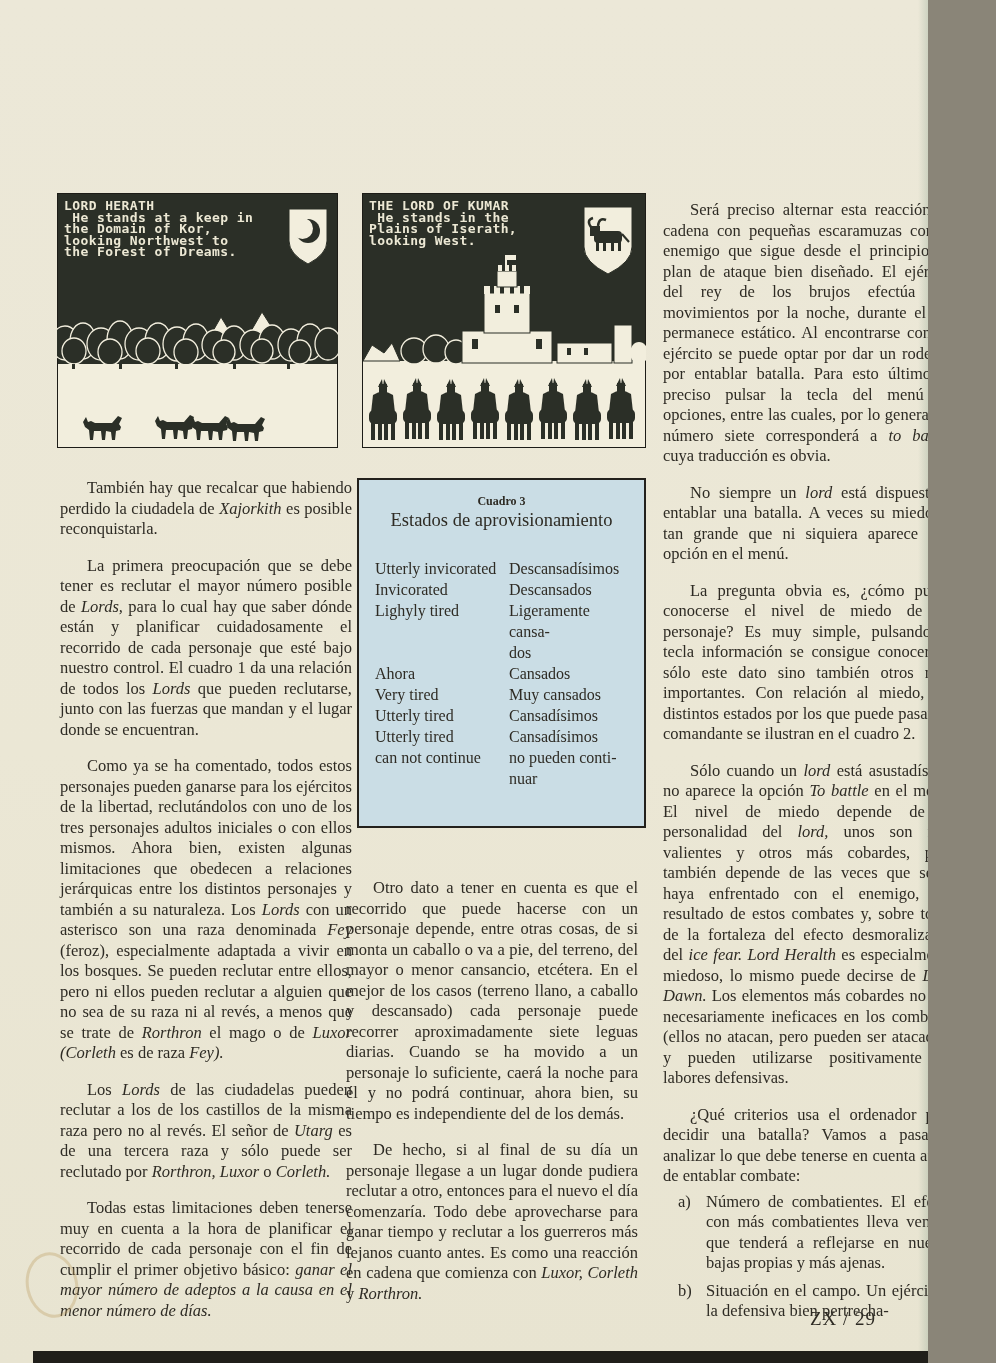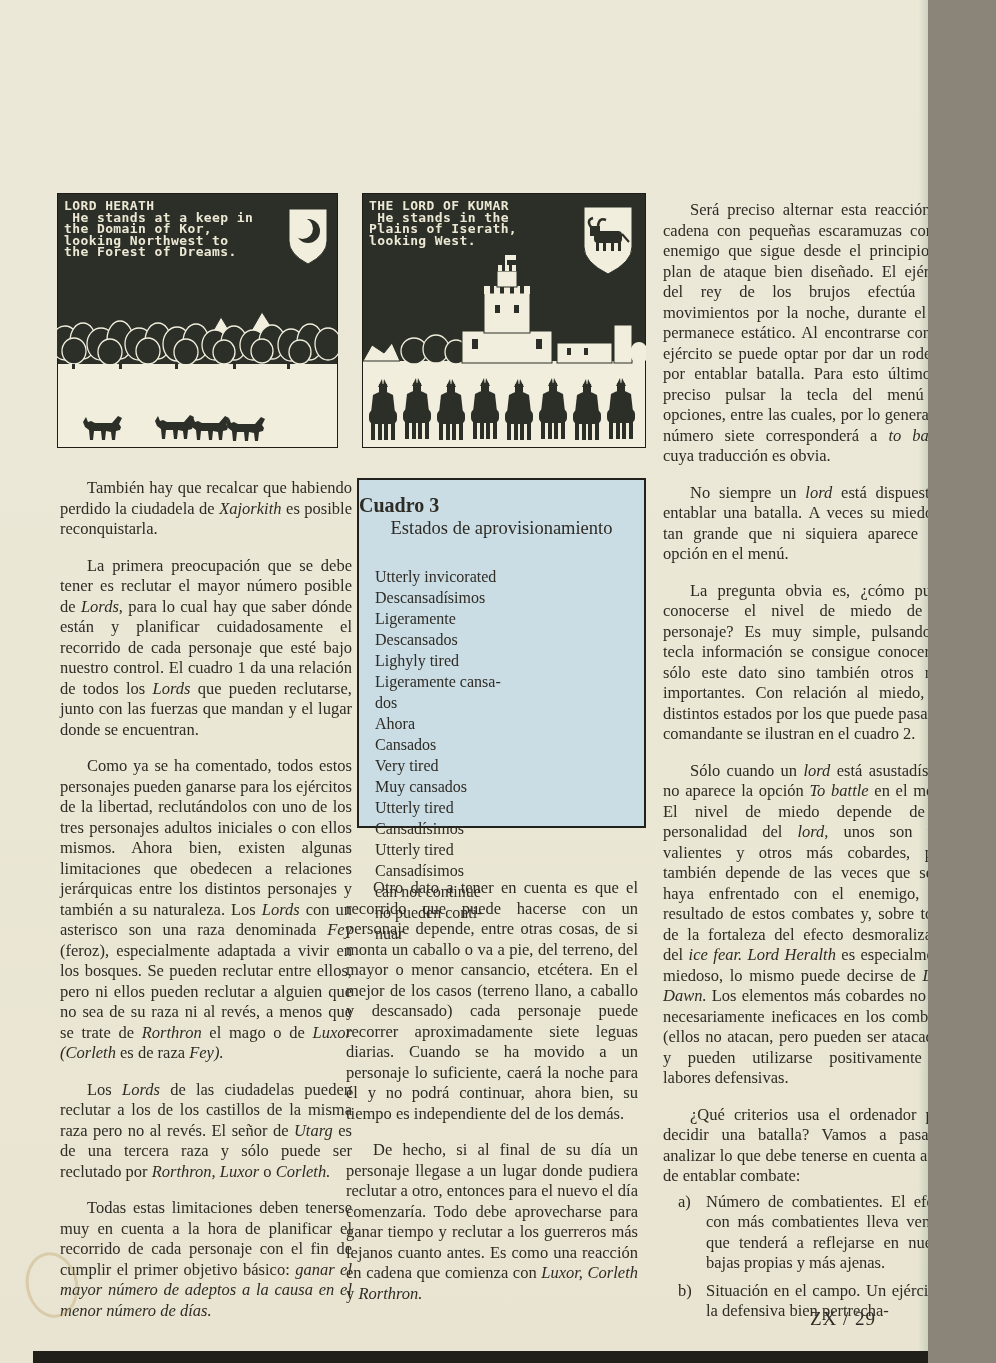--- a/index.html
+++ b/index.html
@@ -16,24 +16,24 @@
   #col-left{left:60px;top:462px;}
   #col-middle{left:346px;top:862px;font-family:Liberation Serif, serif;}
   #col-right{left:663px;top:184px;width:291px;}
   .para{margin:16px 0 5px 0;text-indent:27px;}
   .it{font-style:italic;}
   .li{margin:3px 0 7px 0;padding-left:43px;position:relative;text-indent:0;}
   .li .marker{position:absolute;left:15px;top:0;}
   
   #cuadro3{position:absolute;left:357px;top:478px;width:289px;height:350px;
     background:#cadde5;border:2px solid #23211c;box-sizing:border-box;}
-  .c3-title{margin:14px 0 0 0;text-align:left;font-size:20px;font-weight:700;}
+  .c3-title{margin:14px 0 0 0;text-align:center;font-size:12px;font-weight:700;}
   .c3-sub{margin:1px 0 8px 0;text-align:center;font-size:18.5px;}
   .c3-rows{margin:27px 10px 0 16px;font-size:16px;line-height:21px;}
-  .trow{display:flex;flex-direction:column;}
+  .trow{display:flex;}
   .ten{width:134px;flex:none;white-space:pre-line;}
   .tes{flex:1;white-space:pre-line;}
   
   #shot1{position:absolute;left:57px;top:193px;}
   #shot2{position:absolute;left:362px;top:193px;}
   .dk{fill:#2b2f27;}
   .lt{fill:#f2eedd;}
   .zx{fill:#ece8d4;font-family:"DejaVu Sans Mono",monospace;
       font-size:13px;font-weight:700;letter-spacing:.4px;white-space:pre;}
   
@@ -188,21 +188,21 @@
 
   <div id="cuadro3">
     <p class="c3-title">Cuadro 3</p>
     <p class="c3-sub">Estados de aprovisionamiento</p>
     <div class="c3-rows">
         <div class="trow">
           <div class="ten">Utterly invicorated</div>
           <div class="tes">Descansadísimos</div>
         </div>
         <div class="trow">
-          <div class="ten">Ligeramente</div>
+          <div class="ten">Invicorated</div>
           <div class="tes">Descansados</div>
         </div>
         <div class="trow">
           <div class="ten">Lighyly tired</div>
           <div class="tes">Ligeramente cansa-
 dos</div>
         </div>
         <div class="trow">
           <div class="ten">Ahora</div>
           <div class="tes">Cansados</div>

